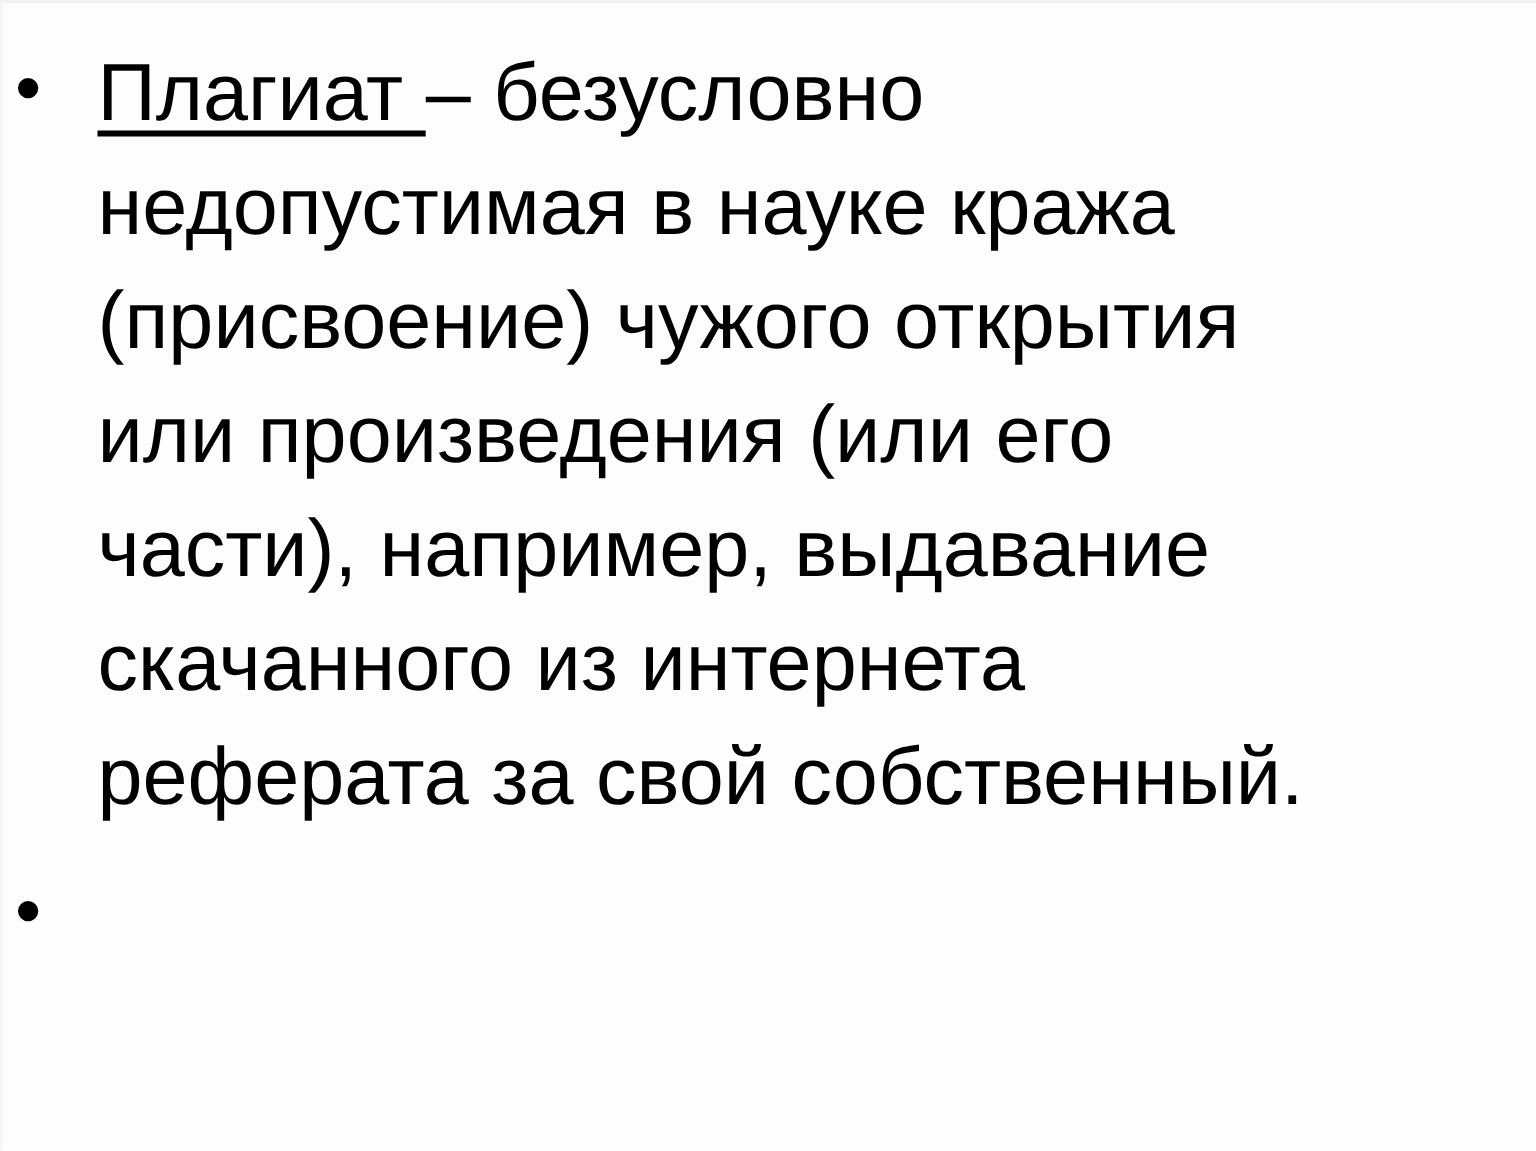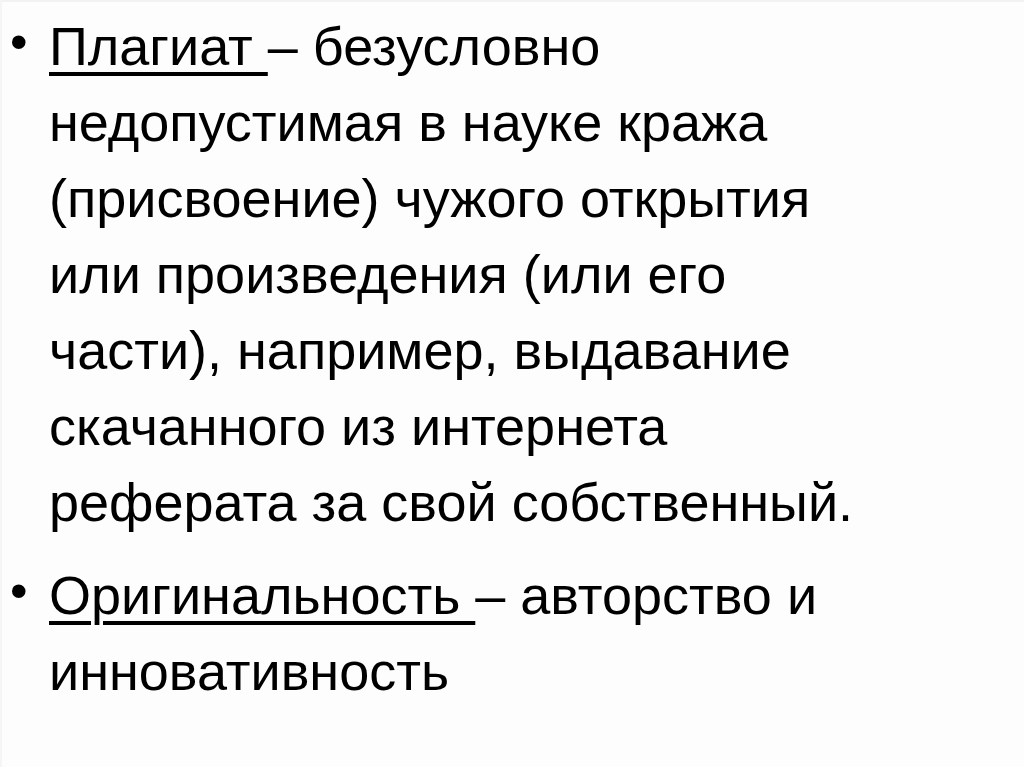--- a/index.html
+++ b/index.html
@@ -33,21 +33,21 @@
     margin-top: 17px;
   }
   .bullet-dot {
     position: absolute;
     left: 8px;
     top: -4px;
     font-size: 50px;
     line-height: 76px;
   }
   .text {
-    margin: 0;
+    margin: 16px;
     white-space: pre-line;
     width: max-content;
     max-width: 977px;
   }
   .term {
     text-decoration: underline;
     text-decoration-thickness: 4px;
     text-underline-offset: 7px;
   }
 </style>
@@ -63,18 +63,16 @@
 недопустимая в науке кража
 (присвоение) чужого открытия
 или произведения (или его
 части), например, выдавание
 скачанного из интернета
 реферата за свой собственный.</span></p>
     </div>
 
     <div class="bullet-item second">
       <span class="bullet-dot">•</span>
-      <p class="text"><span class="term">Оригинальность </span><span class="rest">– авторство и
-инновативность</span></p>
     </div>
 
   </div>
 </div>
 
 </body></html>

